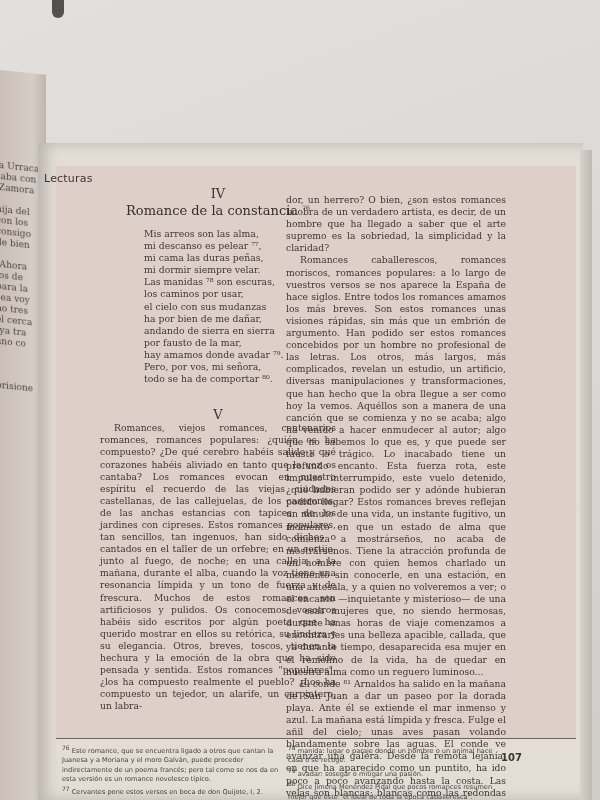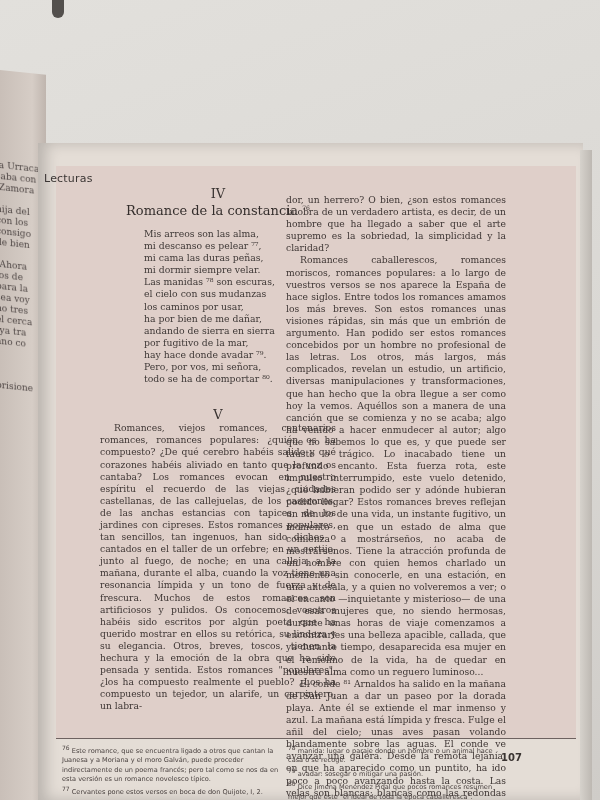--- a/index.html
+++ b/index.html
@@ -71,26 +71,26 @@
   <p class="title">
     <span>Romance de la constancia</span>
     <sup>76</sup>
   </p>
   <div class="poem">
     <div>Mis arreos son las alma,</div>
     <div>mi descanso es pelear ⁷⁷,</div>
     <div>mi cama las duras peñas,</div>
     <div>mi dormir siempre velar.</div>
     <div>Las manidas ⁷⁸ son escuras,</div>
+    <div>los caminos por usar,</div>
     <div>el cielo con sus mudanzas</div>
-    <div>los caminos por usar,</div>
     <div>ha por bien de me dañar,</div>
     <div>andando de sierra en sierra</div>
-    <div>por fugitivo de la mar,</div>
-    <div>hay hace donde avadar ⁷⁹.</div>
+    <div>por fausto de la mar,</div>
+    <div>hay amamos donde avadar ⁷⁹.</div>
     <div>Pero, por vos, mi señora,</div>
     <div>todo se ha de comportar ⁸⁰.</div>
   </div>
 
   <p class="num sect5-num">V</p>
   <div class="prose">
     <p>Romances, viejos romances, centenarios romances, romances populares: ¿quién os ha compuesto? ¿De qué cerebro habéis salido y qué corazones habéis aliviado en tanto que la voz os cantaba? Los romances evocan en nuestro espíritu el recuerdo de las viejas ciudades castellanas, de las callejuelas, de los caserones, de las anchas estancias con tapices, de los jardines con cipreses. Estos romances populares, tan sencillos, tan ingenuos, han sido dichos o cantados en el taller de un orfebre; en un cortijo, junto al fuego, de noche; en una calleja, a la mañana, durante el alba, cuando la voz tiene una resonancia límpida y un tono de fuerza y de frescura. Muchos de estos romances son artificiosos y pulidos. Os conocemos: vosotros habéis sido escritos por algún poeta que ha querido mostrar en ellos su retórica, su lindeza y su elegancia. Otros, breves, toscos, tienen la hechura y la emoción de la obra que ha sido pensada y sentida. Estos romances "populares", ¿los ha compuesto realmente el pueblo? ¿Los ha compuesto un tejedor, un alarife, un carpintero, un labra-</p>
   </div>
 </div>
 

